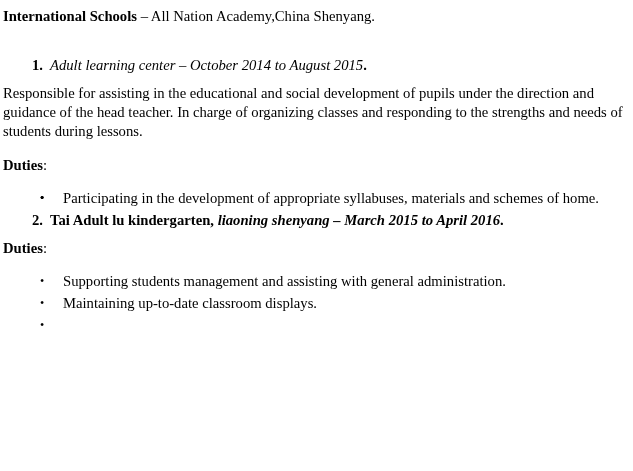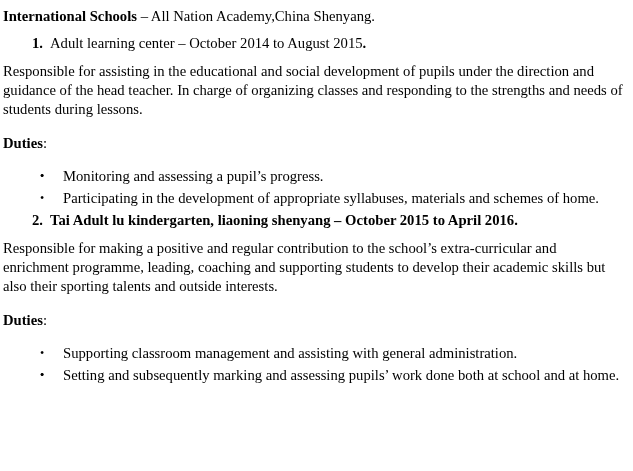--- a/index.html
+++ b/index.html
@@ -9,22 +9,22 @@
     overflow: hidden;
     box-sizing: border-box;
     padding: 7px 9px 0 3px;
     font-family: "Liberation Serif", "DejaVu Serif", serif;
     font-size: 14.67px;
     line-height: 19px;
     color: #000000;
     -webkit-font-smoothing: none;
   }
   .b { font-weight: bold; }
-  .i { }
-  .title { margin: 0 0 8px 0; }
+  .i { font-style: italic; }
+  .title { margin: 0 0 30px 0; }
   .num-item {
     position: relative;
     margin: 0 0 9px 0;
     padding-left: 47px;
   }
   .num-item .num {
     position: absolute;
     left: 29px;
     top: 0;
   }
@@ -55,29 +55,28 @@
   <p class="title"><span class="b">International Schools</span><span> – All Nation Academy,China Shenyang.</span></p>
 
   <div class="num-item"><span class="num b">1.</span><span class="i">Adult learning center – October 2014 to August 2015</span><span class="b">.</span></div>
 
   <p class="body-text">Responsible for assisting in the educational and social development of pupils under the direction and guidance of the head teacher. In charge of organizing classes and responding to the strengths and needs of students during lessons.</p>
 
   <p class="duties"><span class="b">Duties</span><span>:</span></p>
 
   <ul class="bullets">
     <li><span class="marker">•</span></li>
-    <li><span class="marker">•</span><span>Monitoring and assessing a pupil’s progress.</span></li>
+    <li><span class="marker">•</span></li>
     <li><span class="marker">•</span><span>Participating in the development of appropriate syllabuses, materials and schemes of home.</span></li>
   </ul>
 
-  <div class="num-item"><span class="num b">2.</span><span class="b">Tai Adult lu kindergarten, </span><span class="b i">liaoning shenyang – October 2015 to April 2016</span><span class="b">.</span></div>
+  <div class="num-item"><span class="num b">2.</span><span class="b">Tai Adult lu kindergarten, </span><span class="b i">liaoning shenyang – March 2015 to April 2016</span><span class="b">.</span></div>
 
-  <p class="body-text">Responsible for making a positive and regular contribution to the school’s extra-curricular and enrichment programme, leading, coaching and supporting students to develop their academic skills but also their sporting talents and outside interests.</p>
 
   <p class="duties"><span class="b">Duties</span><span>:</span></p>
 
   <ul class="bullets">
-    <li><span class="marker">•</span><span>Supporting classroom management and assisting with general administration.</span></li>
+    <li><span class="marker">•</span><span>Supporting students management and assisting with general administration.</span></li>
+    <li><span class="marker">•</span><span>Maintaining up-to-date classroom displays.</span></li>
     <li><span class="marker">•</span></li>
-    <li><span class="marker">•</span><span>Setting and subsequently marking and assessing pupils’ work done both at school and at home.</span></li>
   </ul>
 
 </div>
 
 </body></html>

